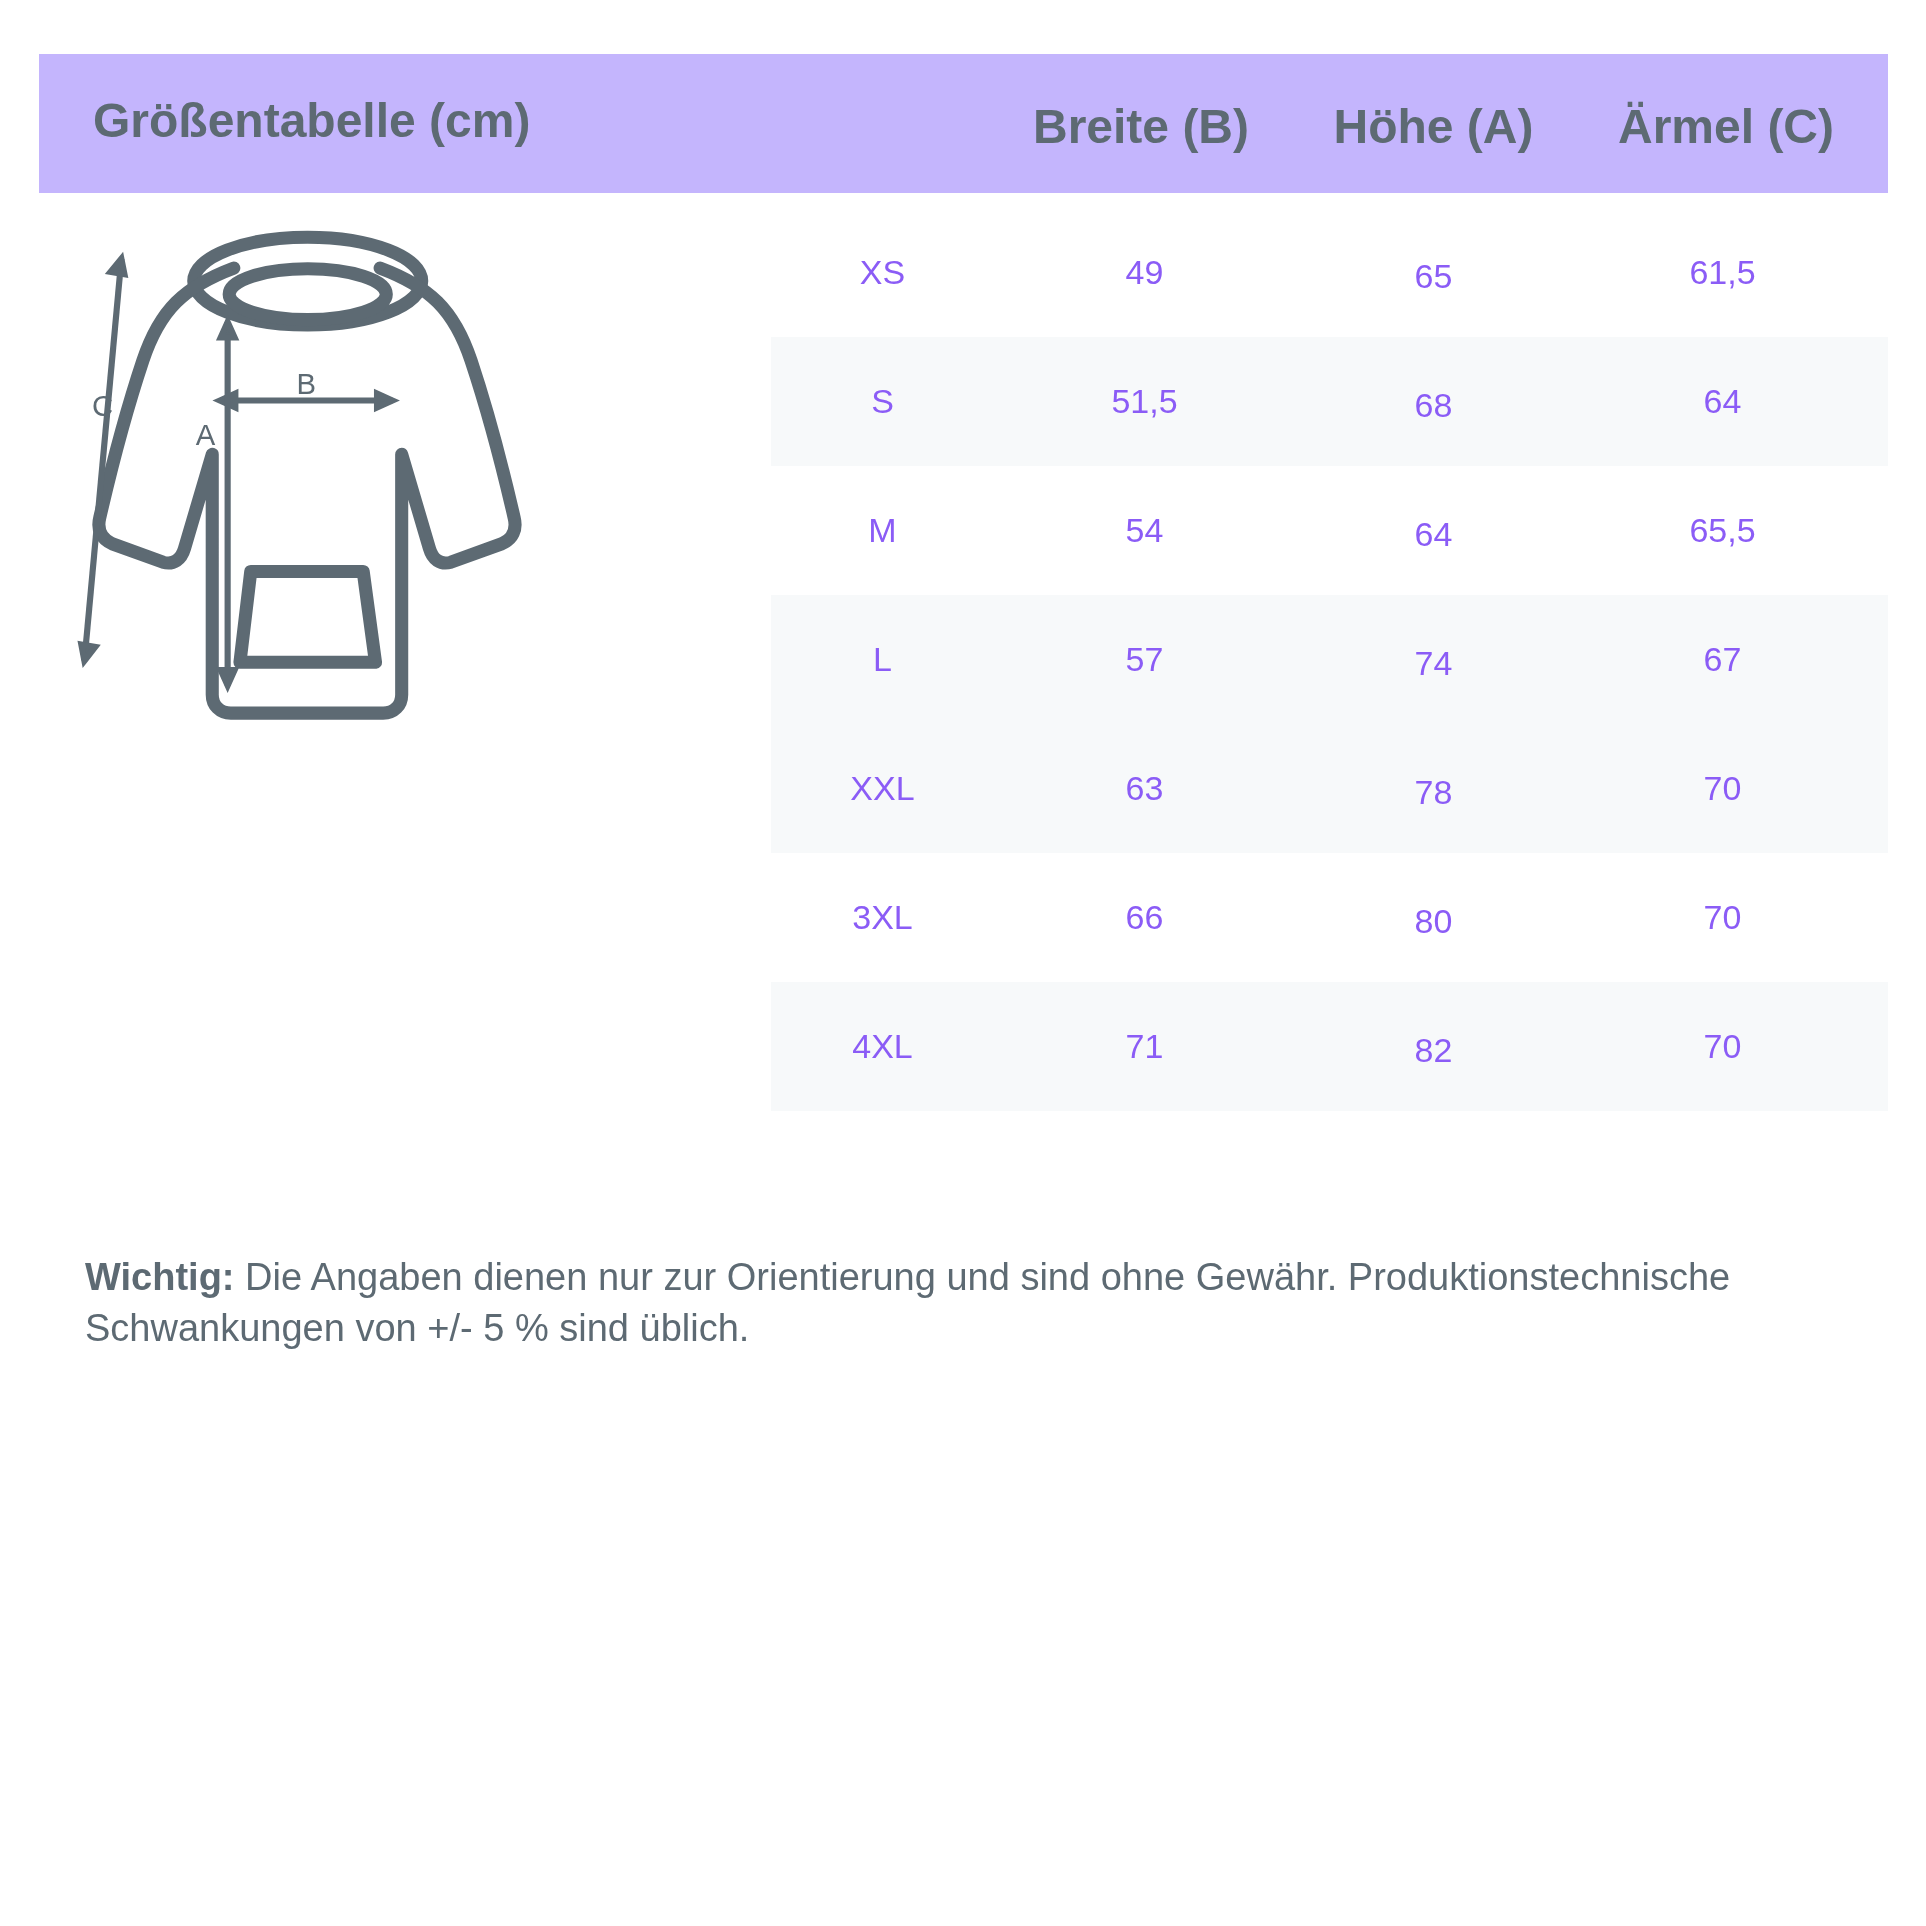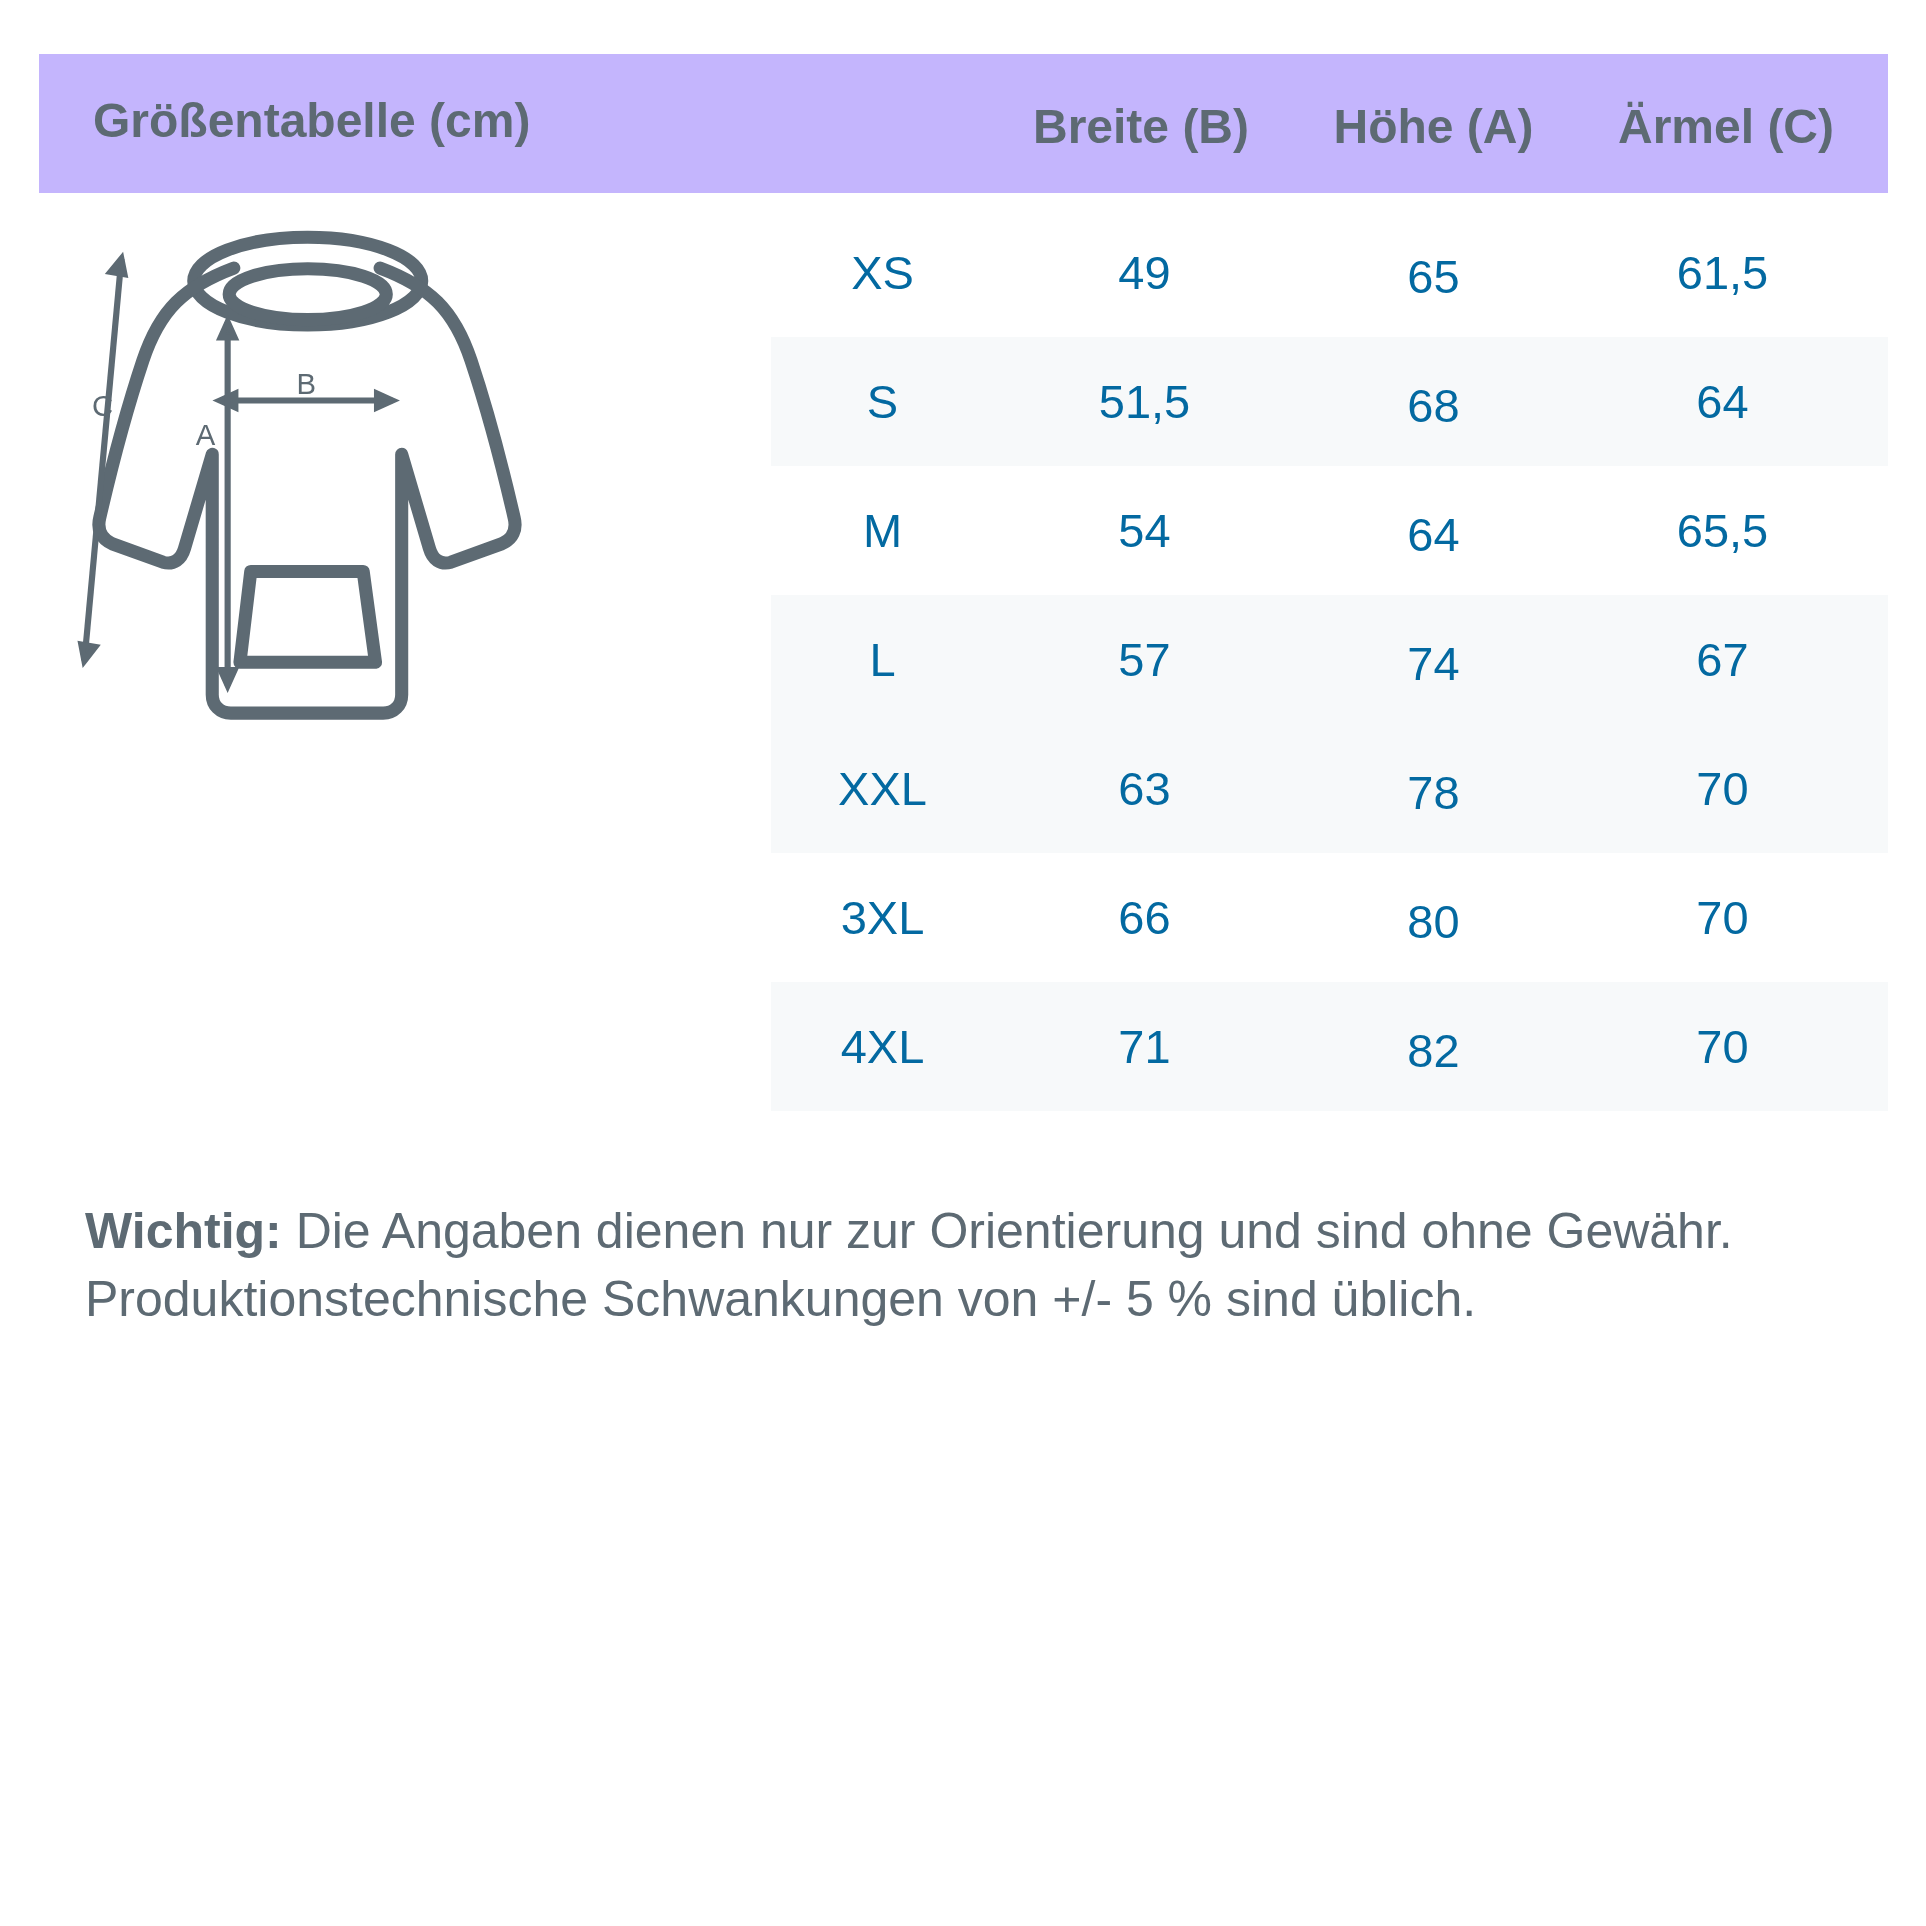--- a/index.html
+++ b/index.html
@@ -70,37 +70,37 @@
   .row {
     display: flex;
     align-items: center;
     height: 129px;
     box-sizing: border-box;
   }
   .row.alt {
     background: #f7f9fa;
   }
   .cell {
-    font-size: 47px;
-    color: #0369a1;
+    font-size: 34px;
+    color: #8b5cf6;
     text-align: center;
     white-space: nowrap;
   }
   .cell.size  { width: 223px; }
   .cell.width { width: 301px; text-align: center; }
   .cell.height{ width: 277px; margin-top: 8px; }
   .cell.sleeve{ width: 301px; }
 
   
   .note {
     position: absolute;
     left: 85px;
-    top: 1198px;
+    top: 1252px;
     width: 1772px;
-    font-size: 50px;
+    font-size: 38px;
     line-height: 1.35;
     color: #5d6a73;
   }
   .note b { font-weight: bold; }
 
   
   .illustration {
     position: absolute;
     left: 69px;
     top: 223px;

